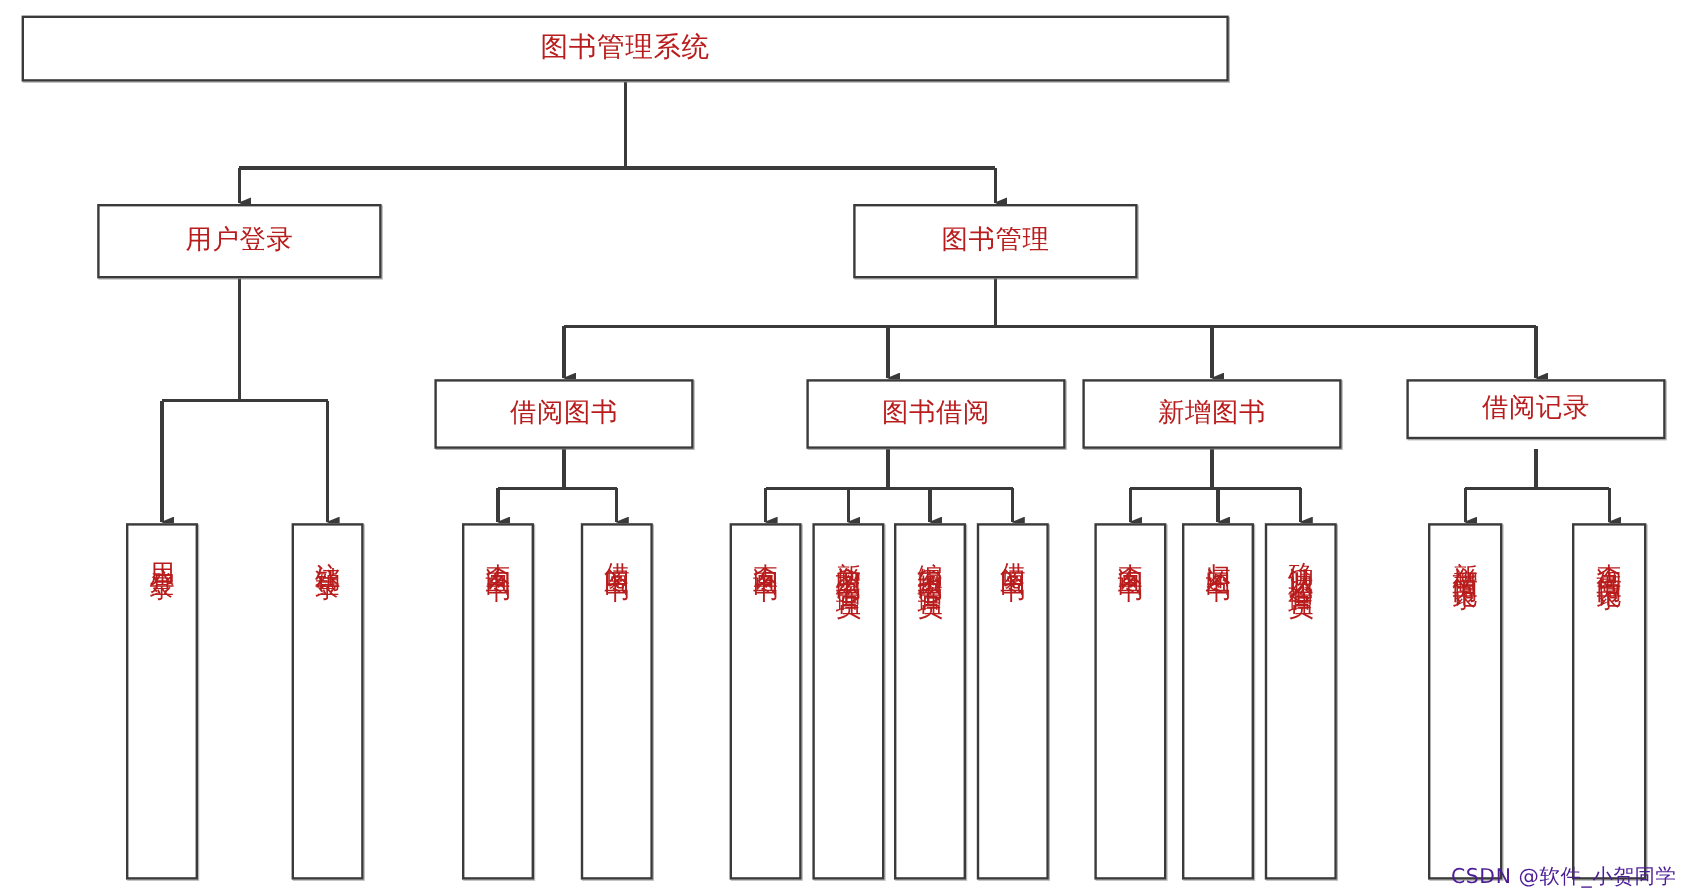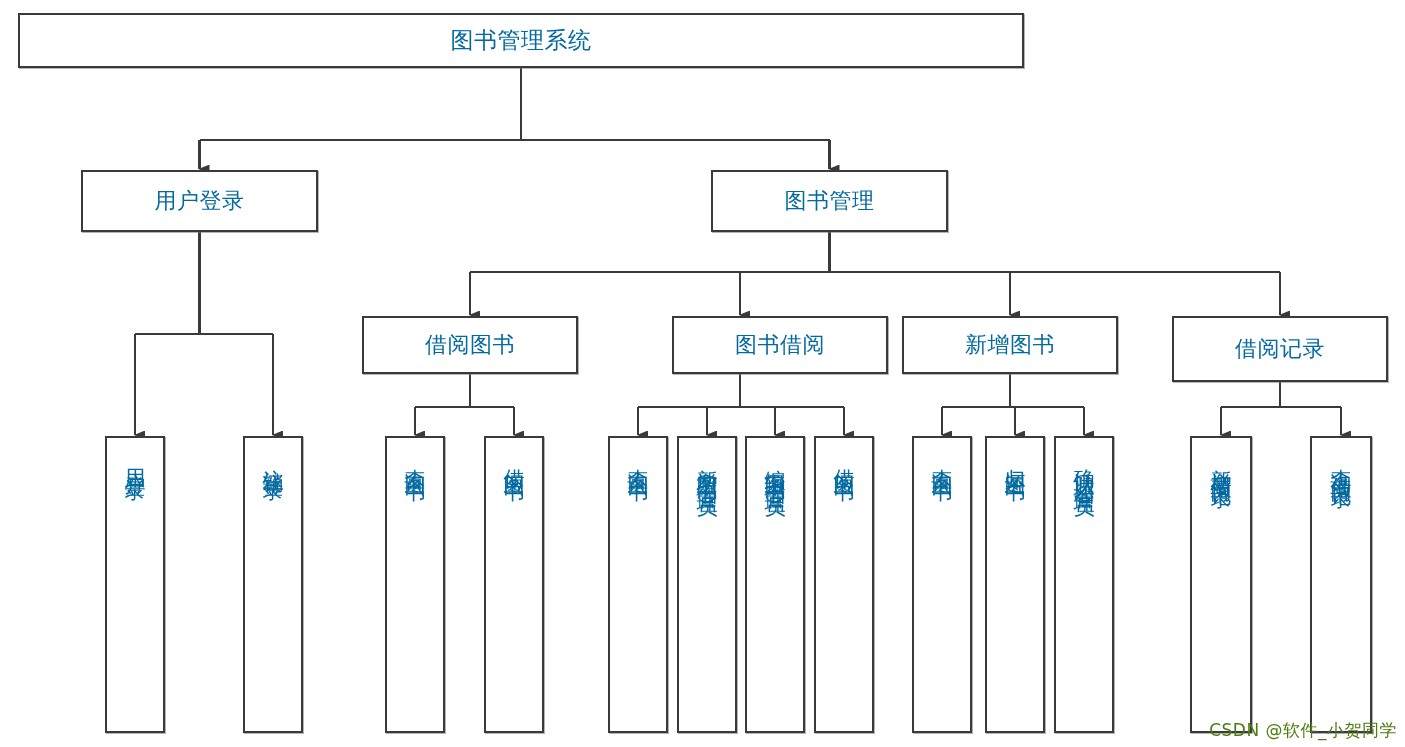--- a/index.html
+++ b/index.html
@@ -32,21 +32,21 @@
     box-sizing: border-box;
     background: #ffffff;
     border: 2px solid #3a3a3a;
     box-shadow: 1px 1px 0 0 rgba(120,120,120,0.55);
     display: flex;
     align-items: center;
     justify-content: center;
     overflow: hidden;
   }
   .node-label {
-    color: #0369a1;
+    color: #b91c1c;
     text-align: center;
     line-height: 1.18;
     white-space: nowrap;
     letter-spacing: 0.5px;
   }
   .node-h .node-label {
     font-size: 22px;
   }
   .node-root .node-label {
     font-size: 23px;
@@ -62,21 +62,21 @@
     text-orientation: upright;
     letter-spacing: 4px;
     line-height: 1.05;
     white-space: nowrap;
   }
   .watermark {
     position: absolute;
     right: 8px;
     bottom: 5px;
     font-size: 17px;
-    color: #4d7c0f;
+    color: #4c1d95;
     font-family: "DejaVu Sans", "Liberation Sans", sans-serif;
     letter-spacing: 0.5px;
     white-space: nowrap;
     pointer-events: none;
   }
 </style>
 </head>
 <body>
 
 <div id="diagram-root">
@@ -136,21 +136,21 @@
       </div>
       <div class="node-box node-h" style="left: 362px; top: 316px; width: 216px; height: 58px;">
         <span class="node-label">借阅图书</span>
       </div>
       <div class="node-box node-h" style="left: 632px; top: 316px; width: 216px; height: 58px; margin-left: 40px;">
         <span class="node-label">图书借阅</span>
       </div>
       <div class="node-box node-h" style="left: 902px; top: 316px; width: 216px; height: 58px;">
         <span class="node-label">新增图书</span>
       </div>
-      <div class="node-box node-h" style="left: 1172px; top: 316px; width: 216px; height: 66px;">
+      <div class="node-box node-h" style="left: 1172px; top: 316px; width: 216px; height: 50px;">
         <span class="node-label">借阅记录</span>
       </div>
       <div class="node-box node-v" style="left: 105px; top: 436px; width: 60px; height: 297px;">
         <span class="node-label">用户登录</span>
       </div>
       <div class="node-box node-v" style="left: 243px; top: 436px; width: 60px; height: 297px;">
         <span class="node-label">注销登录</span>
       </div>
       <div class="node-box node-v" style="left: 385px; top: 436px; width: 60px; height: 297px;">
         <span class="node-label">查询图书</span>

